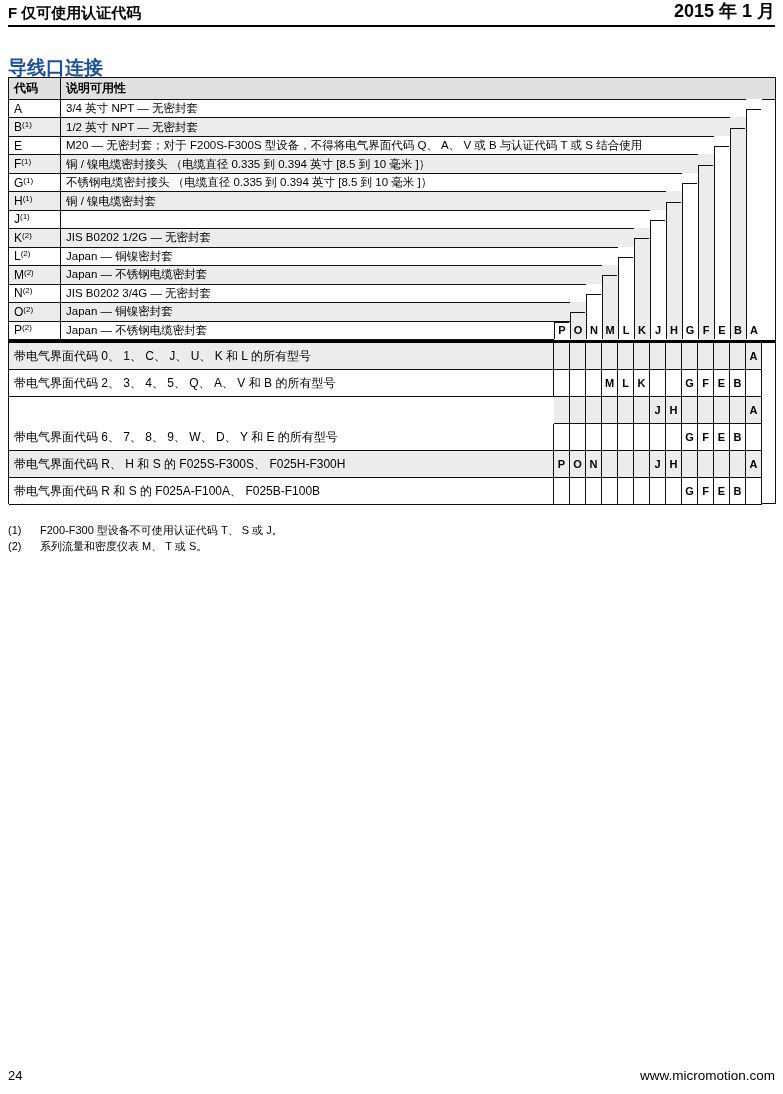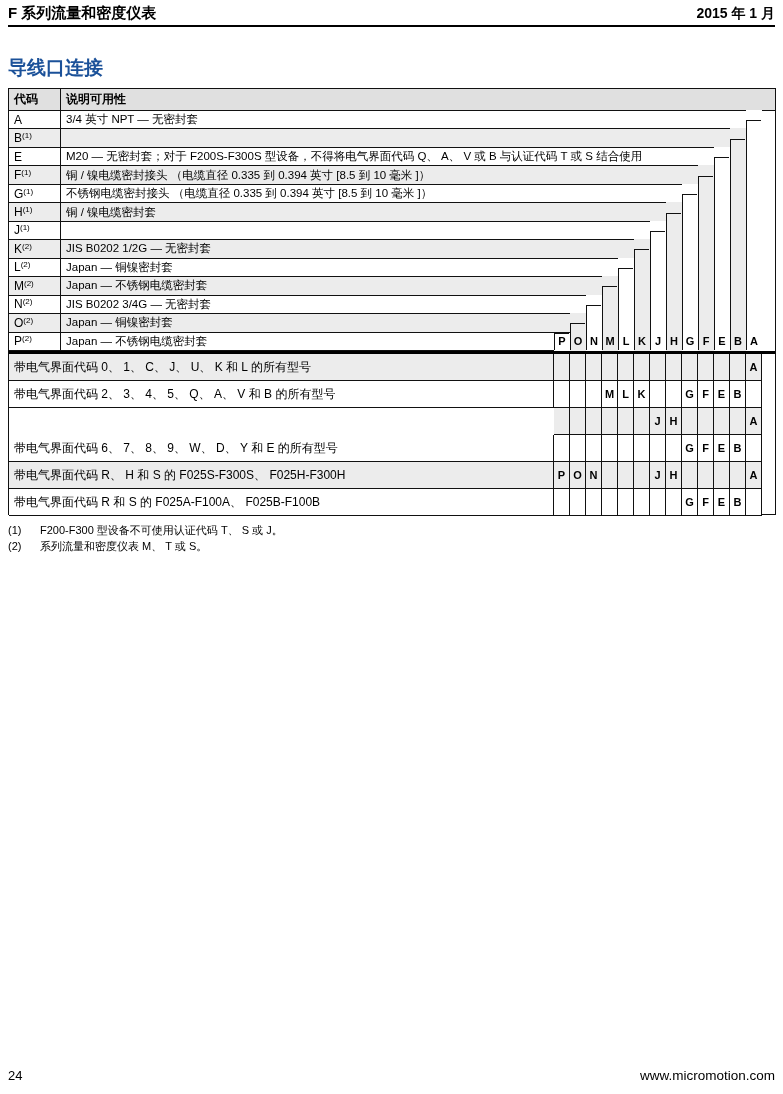--- a/index.html
+++ b/index.html
@@ -5,25 +5,25 @@
   html,body{margin:0;padding:0;background:#888;}
   .page{
     position:relative;width:783px;height:1094px;background:#ffffff;
     font-family:"Liberation Sans",sans-serif;color:#000;overflow:hidden;
     margin:0 auto;
   }
   
   .page-header{position:absolute;left:8px;top:5px;width:767px;height:22px;
     border-bottom:2px solid #000;display:flex;justify-content:space-between;align-items:flex-end;padding-bottom:2px;box-sizing:border-box;}
   .ph-title{font-size:15px;font-weight:600;}
-  .ph-date{font-size:14px;font-weight:600;}
+  .ph-date{font-size:18px;font-weight:600;}
   
   .section-title{position:absolute;left:8px;top:55px;font-size:19px;font-weight:bold;color:#1b5199;}
   
-  .tbl{position:absolute;left:8px;top:88px;width:768px;height:427px;border:1px solid #111;box-sizing:border-box;background:#fff;}
+  .tbl{position:absolute;left:8px;top:77px;width:768px;height:427px;border:1px solid #111;box-sizing:border-box;background:#fff;}
   .tbl *{box-sizing:border-box;}
   .thead{position:absolute;left:0;top:0;width:766px;height:22px;background:#e0e0e0;border-bottom:1px solid #111;display:flex;}
   .th-code{width:52px;border-right:1px solid #111;font-size:12px;font-weight:bold;display:flex;align-items:center;padding-left:5px;}
   .th-desc{flex:1;font-size:12px;font-weight:bold;display:flex;align-items:center;justify-content:flex-start;padding:0 5px;}
   .rowcell{position:absolute;display:flex;border-bottom:1px solid #111;}
   .rc-code{width:52px;border-right:1px solid #111;font-size:12px;display:flex;align-items:center;padding-left:5px;flex:none;}
   .rc-code sup{font-size:8px;line-height:1;margin-top:-4px;}
   .rc-desc{flex:1;font-size:11.5px;display:flex;align-items:center;padding-left:5px;white-space:nowrap;overflow:hidden;}
   .strip{position:absolute;}
   .bracket{position:absolute;border-left:1px solid #111;border-top:1px solid #111;}
@@ -39,41 +39,42 @@
   .page-footer{position:absolute;left:8px;top:1068px;width:767px;display:flex;justify-content:space-between;align-items:flex-end;}
   .pf-page{font-size:13px;}
   .pf-url{font-size:13.5px;}
 </style>
 </head>
 <body>
 
 <div class="page">
 
   <div class="page-header">
-    <span class="ph-title">F 系列流量和密度仪表</span>
+    <span class="ph-title">F 仅可使用认证代码</span>
     <span class="ph-date">2015 年 1 月</span>
   </div>
 
   <div class="section-title">导线口连接</div>
 
   <div class="tbl" id="ladder-table">
     <div class="thead">
       <div class="th-code">代码</div>
       <div class="th-desc">
         <span>说明</span>
         <span>可用性</span>
       </div>
     </div>
 
   <div class="rowcell" style="left: 0px; top: 22px; width: 737px; height: 18.4615px; background: rgb(255, 255, 255);">
         <div class="rc-code">A</div>
         <div class="rc-desc">3/4 英寸 NPT — 无密封套</div>
       </div>
       <div class="rowcell" style="left: 0px; top: 40.4615px; width: 721px; height: 18.4615px; background: rgb(236, 236, 236);">
         <div class="rc-code">B<sup>(1)</sup></div>
+        <div class="rc-desc">1/2 英寸 NPT — 无密封套</div>
       </div>
       <div class="rowcell" style="left: 0px; top: 58.9231px; width: 705px; height: 18.4615px; background: rgb(255, 255, 255);">
         <div class="rc-code">E</div>
         <div class="rc-desc">M20 — 无密封套；对于 F200S-F300S 型设备，不得将电气界面代码 Q、 A、 V 或 B 与认证代码 T 或 S 结合使用</div>
       </div>
       <div class="rowcell" style="left: 0px; top: 77.3846px; width: 689px; height: 18.4615px; background: rgb(236, 236, 236);">
         <div class="rc-code">F<sup>(1)</sup></div>
         <div class="rc-desc">铜 / 镍电缆密封接头 （电缆直径 0.335 到 0.394 英寸 [8.5 到 10 毫米 ]）</div>
       </div>
       <div class="rowcell" style="left: 0px; top: 95.8462px; width: 673px; height: 18.4615px; background: rgb(255, 255, 255);">

